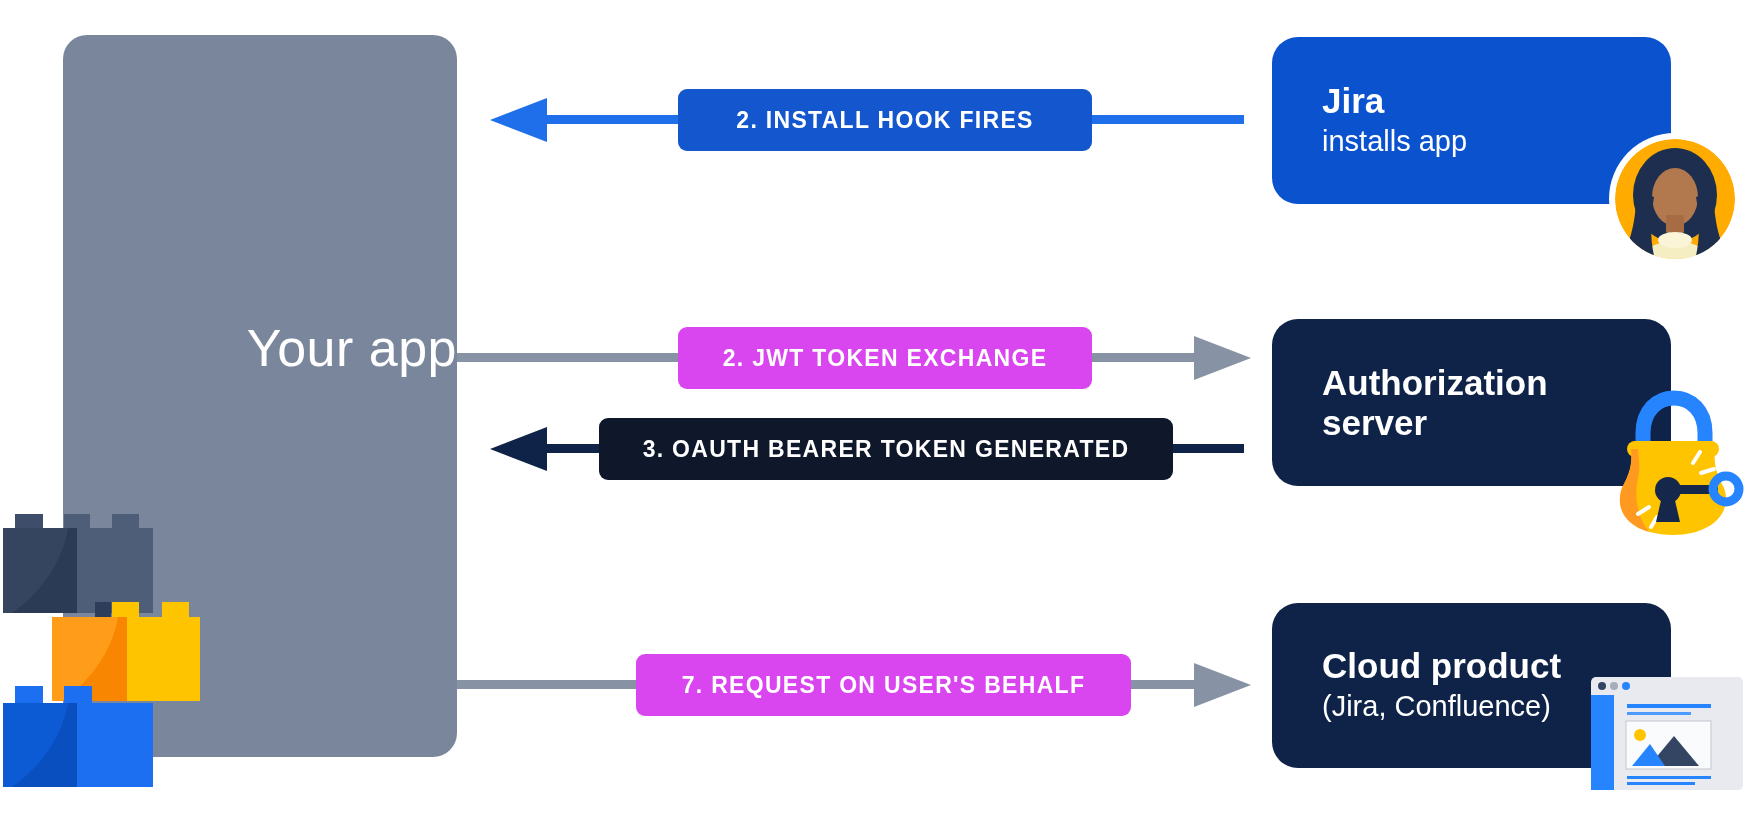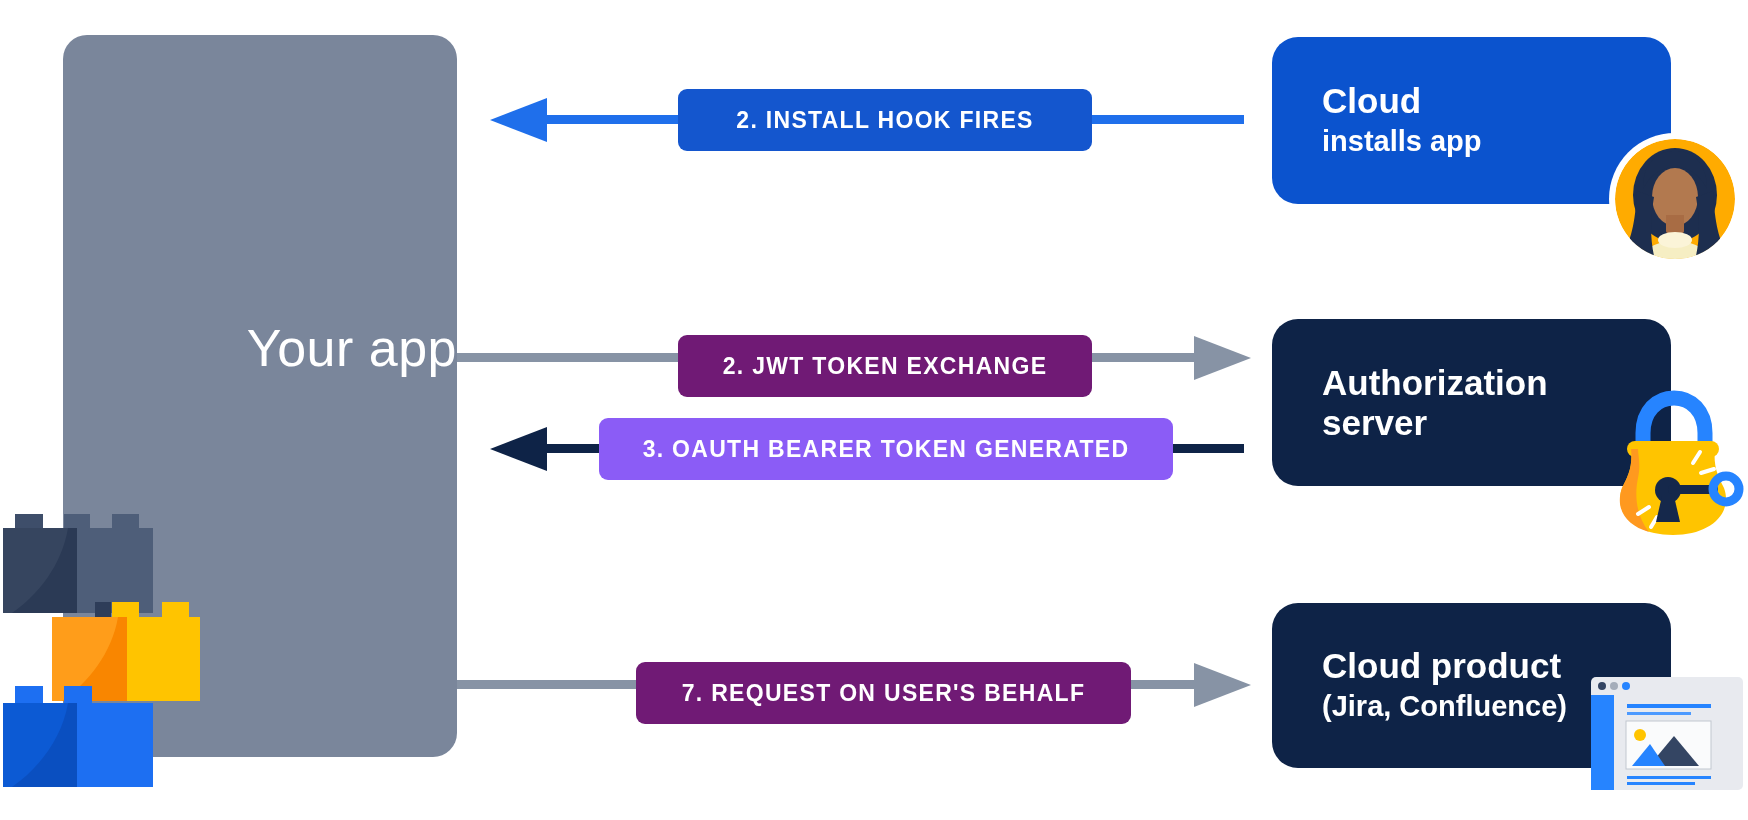--- a/index.html
+++ b/index.html
@@ -21,30 +21,30 @@
     border-top:22px solid transparent;border-bottom:22px solid transparent;}
   .ah-left{border-right:57px solid;}
   .ah-right{border-left:57px solid;}
   .ah-blue{border-right-color:#1F6FEB;}
   .ah-navy{border-right-color:#0E2347;}
   .ah-gray{border-left-color:#8793A5;}
   .badge{position:absolute;height:62px;border-radius:9px;z-index:3;
     display:flex;align-items:center;justify-content:center;
     color:#ffffff;font-weight:bold;font-size:23px;letter-spacing:1.3px;white-space:nowrap;}
   .badge-blue{background:#1456CE;}
-  .badge-gray{background:#701a75;margin-top:8px;}
-  .badge-navy{background:#8b5cf6;}
+  .badge-gray{background:#d946ef;}
+  .badge-navy{background:#0f172a;}
   
   .actor{position:absolute;left:1272px;width:399px;border-radius:26px;z-index:1;
     color:#ffffff;display:flex;flex-direction:column;justify-content:center;
     box-sizing:border-box;padding-left:50px;padding-right:40px;}
   .actor-blue{background:#0B53CE;}
   .actor-navy{background:#0E2347;}
   .actor-title{font-size:35px;font-weight:bold;line-height:1.12;}
-  .actor-sub{font-size:29px;font-weight:bold;line-height:1.3;margin-top:3px;}
+  .actor-sub{font-size:29px;font-weight:normal;line-height:1.3;margin-top:3px;}
   
   .illus{position:absolute;z-index:4;}
 </style>
 </head>
 <body>
 
 <div class="canvas">
 
   <div class="app-box">
     <div class="app-box-label">Your app</div>
@@ -68,21 +68,21 @@
     <span>3. OAUTH BEARER TOKEN GENERATED</span>
   </div>
 
   <div class="line l-gray" style="left:457px;top:680px;width:741px;"></div>
   <div class="arrowhead ah-right ah-gray" style="left:1194px;top:663px;"></div>
   <div class="badge badge-gray" style="left:636px;top:654px;width:495px;">
     <span>7. REQUEST ON USER'S BEHALF</span>
   </div>
 
   <div class="actor actor-blue" style="top:37px;height:167px;">
-    <div class="actor-title">Cloud</div>
+    <div class="actor-title">Jira</div>
     <div class="actor-sub">installs app</div>
   </div>
 
   <div class="actor actor-navy" style="top:319px;height:167px;">
     <div class="actor-title">Authorization server</div>
   </div>
 
   <div class="actor actor-navy" style="top:603px;height:165px;">
     <div class="actor-title">Cloud product</div>
     <div class="actor-sub">(Jira, Confluence)</div>

